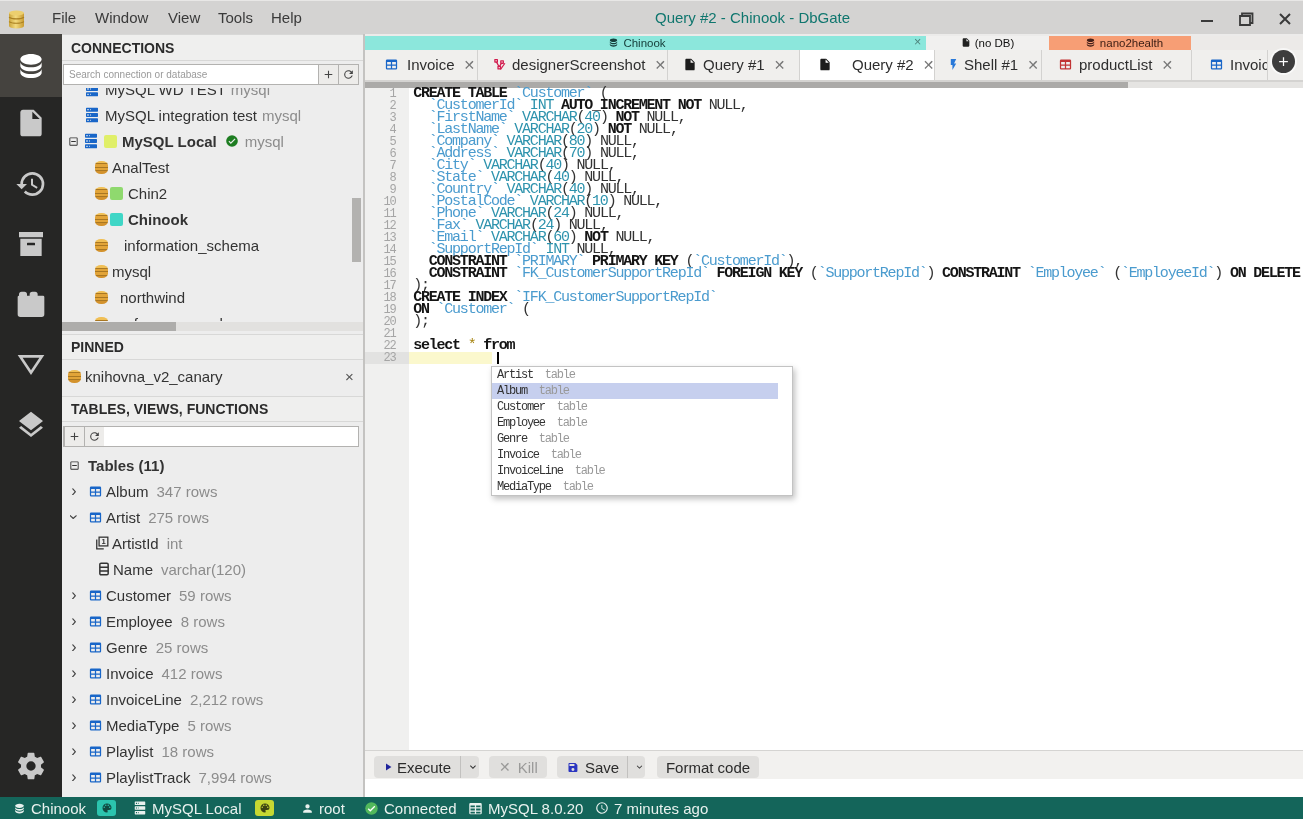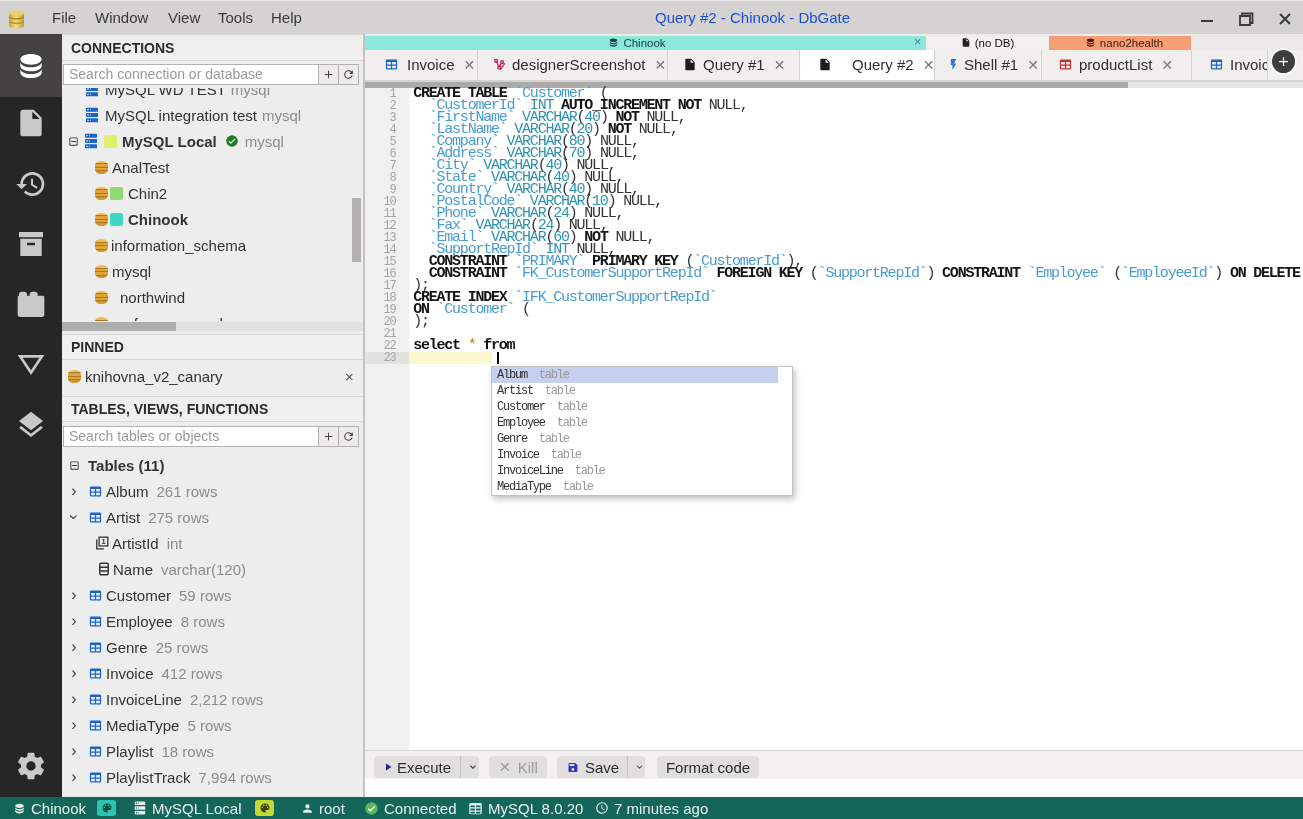--- a/index.html
+++ b/index.html
@@ -1,29 +1,29 @@
 <!DOCTYPE html>
 <html><head><meta charset="utf-8"><style>
 *{margin:0;padding:0;box-sizing:border-box}
 html,body{width:1303px;height:819px;overflow:hidden;background:#fff}
 #app{-webkit-font-smoothing:antialiased;will-change:transform;position:relative;width:1303px;height:609px;font-family:"Liberation Sans",sans-serif;color:#333}
 .abs{position:absolute}
 .m{font-family:"Liberation Mono",monospace;font-size:12px;letter-spacing:-1.2246px}
 
 #titlebar{left:0;top:0;width:1303px;height:34px;background:#d4d3d2;border-top:1px solid #e8e7e6}
 #titlebar .menu{position:absolute;top:0;height:34px;line-height:34px;font-size:15px;color:#3a3a3a}
-#title{position:absolute;top:0;height:34px;line-height:34px;font-size:15px;color:#1d4ed8}
+#title{position:absolute;top:0;height:34px;line-height:34px;font-size:15px;color:#0f766e}
 
 #sidebar{left:0;top:34px;width:62px;height:763px;background:#262625}
 #sidebar .ic{position:absolute;left:15px;width:32px;height:32px}
 
 #panel{left:62px;top:34px;width:303px;height:763px;background:#ededed;border-right:2px solid #c4c3c1}
 .hdr{position:absolute;left:0;width:301px;background:#efefee;border-top:1px solid #d8d8d7;border-bottom:1px solid #d8d8d7;font-weight:bold;font-size:14px;color:#2b2b2b;padding-left:9px;display:flex;align-items:center}
 .srch{position:absolute;left:1px;width:296px;height:21px;background:#fff;border:1px solid #b3b2b0;display:flex}
-.srch .ph{flex:1;font-size:14px;color:#9a9a9a;line-height:19px;padding-left:5px;overflow:hidden;white-space:nowrap}
+.srch .ph{flex:1;font-size:10px;color:#9a9a9a;line-height:19px;padding-left:5px;overflow:hidden;white-space:nowrap}
 .srch .bt{width:20px;border-left:1px solid #b3b2b0;background:#edecea;position:relative}
 .row{position:absolute;left:0;width:301px;height:26px;display:flex;align-items:center;font-size:15px;color:#333;white-space:nowrap}
 .cyl{width:13px;height:13px;display:inline-block;flex:none;border-radius:6px/4.2px;background:linear-gradient(180deg,#f0bf55 0 2.5px,#a97722 2.5px 3.5px,#e2a438 3.5px 6px,#a97722 6px 7px,#e2a438 7px 9.5px,#a97722 9.5px 10.5px,#d3922c 10.5px 13px)}
 .chev{margin-left:8px;width:8px;font-size:16px;color:#444;display:inline-block;text-align:center;line-height:14px;flex:none}
 .gray{color:#8c8c8c}
 .b{font-weight:bold}
 
 #main{left:365px;top:34px;width:938px;height:763px;background:#fff}
 .grp{position:absolute;top:2px;height:13.5px;display:flex;align-items:center;justify-content:center;font-size:11.5px;color:#17403c;gap:4px}
 .tab{position:absolute;top:15.5px;height:30px;background:#f0efed;border-right:1px solid #d3d2d0;display:flex;align-items:center;font-size:15px;color:#2e2e2e;overflow:hidden;white-space:nowrap}
@@ -166,21 +166,21 @@
           <span style="margin-left:2px;width:13px;height:13px;background:#8fd96e;border-radius:2px;display:inline-block"></span>
           <span style="margin-left:5px">Chin2</span>
         </div>
     <div class="row" style="top:118px">
           <span class="cyl" style="margin-left:33px"></span>
           <span style="margin-left:2px;width:13px;height:13px;background:#3fd6c6;border-radius:2px;display:inline-block"></span>
           <span class="b" style="margin-left:5px">Chinook</span>
         </div>
     <div class="row" style="top:144px">
           <span class="cyl" style="margin-left:33px"></span>
-          <span style="margin-left:3px">information_schema</span>
+          <span style="margin-left:16px">information_schema</span>
         </div>
     <div class="row" style="top:170px">
           <span class="cyl" style="margin-left:33px"></span>
           <span style="margin-left:4px">mysql</span>
         </div>
     <div class="row" style="top:196px">
           <span class="cyl" style="margin-left:33px"></span>
           <span style="margin-left:12px">northwind</span>
         </div>
     <div class="row" style="top:222px">
@@ -192,21 +192,20 @@
   <div class="abs" style="left:0;top:288px;width:301px;height:9px;background:#e2e1df"></div>
   <div class="abs" style="left:0;top:288px;width:114px;height:9px;background:#aeadab"></div>
   <div class="hdr" style="top:300px;height:26px">PINNED</div>
   <div class="row" style="top:329px">
         <span class="cyl" style="margin-left:6px"></span>
         <span style="margin-left:4px">knihovna_v2_canary</span>
         <span class="abs" style="left:283px;color:#555;font-size:15px">×</span>
       </div>
   <div class="hdr" style="top:362px;height:26px">TABLES, VIEWS, FUNCTIONS</div>
   <div class="srch" style="top:392px">
-        <div class="ph">Search tables or objects</div>
     <div class="bt">
           <svg class="abs" style="left:3px;top:3px" width="13" height="13" viewBox="0 0 24 24">
             <path fill="#444" d="M19,13H13V19H11V13H5V11H11V5H13V11H19V13Z"></path>
           </svg>
         </div>
     <div class="bt">
           <svg class="abs" style="left:3px;top:3px" width="13" height="13" viewBox="0 0 24 24">
             <path fill="#444" d="M17.65,6.35C16.2,4.9 14.21,4 12,4A8,8 0 0,0 4,12A8,8 0 0,0 12,20C15.73,20 18.84,17.45 19.73,14H17.65C16.83,16.33 14.61,18 12,18A6,6 0 0,1 6,12A6,6 0 0,1 12,6C13.66,6 15.14,6.69 16.22,7.78L13,11H20V4L17.65,6.35Z"></path>
           </svg>
         </div>
@@ -216,21 +215,21 @@
           <path fill="#333" d="M19,3H5C3.89,3 3,3.89 3,5V19A2,2 0 0,0 5,21H19A2,2 0 0,0 21,19V5C21,3.89 20.1,3 19,3M19,5V19H5V5H19M7,11H17V13H7"></path>
         </svg>
         <span class="b" style="margin-left:8px">Tables (11)</span>
       </div>
   <div class="row" style="top:444px">
         <span class="chev">›</span>
         <svg class="tbl" style="margin-left:10px" width="15" height="15" viewBox="0 0 24 24">
           <path fill="#1966c8" d="M5,4H19A2,2 0 0,1 21,6V18A2,2 0 0,1 19,20H5A2,2 0 0,1 3,18V6A2,2 0 0,1 5,4M5,8V12H11V8H5M13,8V12H19V8H13M5,14V18H11V14H5M13,14V18H19V14H13Z"></path>
         </svg>
         <span style="margin-left:3px">Album</span>
-        <span class="gray" style="margin-left:8px">261 rows</span>
+        <span class="gray" style="margin-left:8px">347 rows</span>
       </div>
   <div class="row" style="top:470px">
         <span class="chev" style="transform:rotate(90deg)">›</span>
         <svg class="tbl" style="margin-left:10px" width="15" height="15" viewBox="0 0 24 24">
           <path fill="#1966c8" d="M5,4H19A2,2 0 0,1 21,6V18A2,2 0 0,1 19,20H5A2,2 0 0,1 3,18V6A2,2 0 0,1 5,4M5,8V12H11V8H5M13,8V12H19V8H13M5,14V18H11V14H5M13,14V18H19V14H13Z"></path>
         </svg>
         <span style="margin-left:3px">Artist</span>
         <span class="gray" style="margin-left:8px">275 rows</span>
       </div>
   <div class="row" style="top:496px">
@@ -452,25 +451,25 @@
 <div>  <span class="kw">CONSTRAINT</span> <span class="q">`FK_CustomerSupportRepId`</span> <span class="kw">FOREIGN KEY</span> (<span class="q">`SupportRepId`</span>) <span class="kw">CONSTRAINT</span> <span class="q">`Employee`</span> (<span class="q">`EmployeeId`</span>) <span class="kw">ON DELETE NO ACTION ON UPDATE NO ACTION</span></div>
 <div>);</div>
 <div><span class="kw">CREATE INDEX</span> <span class="q">`IFK_CustomerSupportRepId`</span></div>
 <div><span class="kw">ON</span> <span class="q">`Customer`</span> (</div>
 <div>);</div>
 <div> </div>
 <div><span class="kw">select</span> <span class="st">*</span> <span class="kw">from</span> </div></div>
   <div class="abs" style="left:132.2px;top:318px;width:2px;height:12px;background:#000"></div>
 
   <div id="popup" class="abs">
+    <div class="prow">
+          <span class="m"><span>Artist</span><span class="meta">  table</span></span>
+        </div>
     <div class="prow" style="background:linear-gradient(90deg,#c6cfee 0 286px,#fff 286px)">
           <span class="m"><span>Album</span><span class="meta">  table</span></span>
-        </div>
-    <div class="prow">
-          <span class="m"><span>Artist</span><span class="meta">  table</span></span>
         </div>
     <div class="prow">
           <span class="m"><span>Customer</span><span class="meta">  table</span></span>
         </div>
     <div class="prow">
           <span class="m"><span>Employee</span><span class="meta">  table</span></span>
         </div>
     <div class="prow">
           <span class="m"><span>Genre</span><span class="meta">  table</span></span>
         </div>

